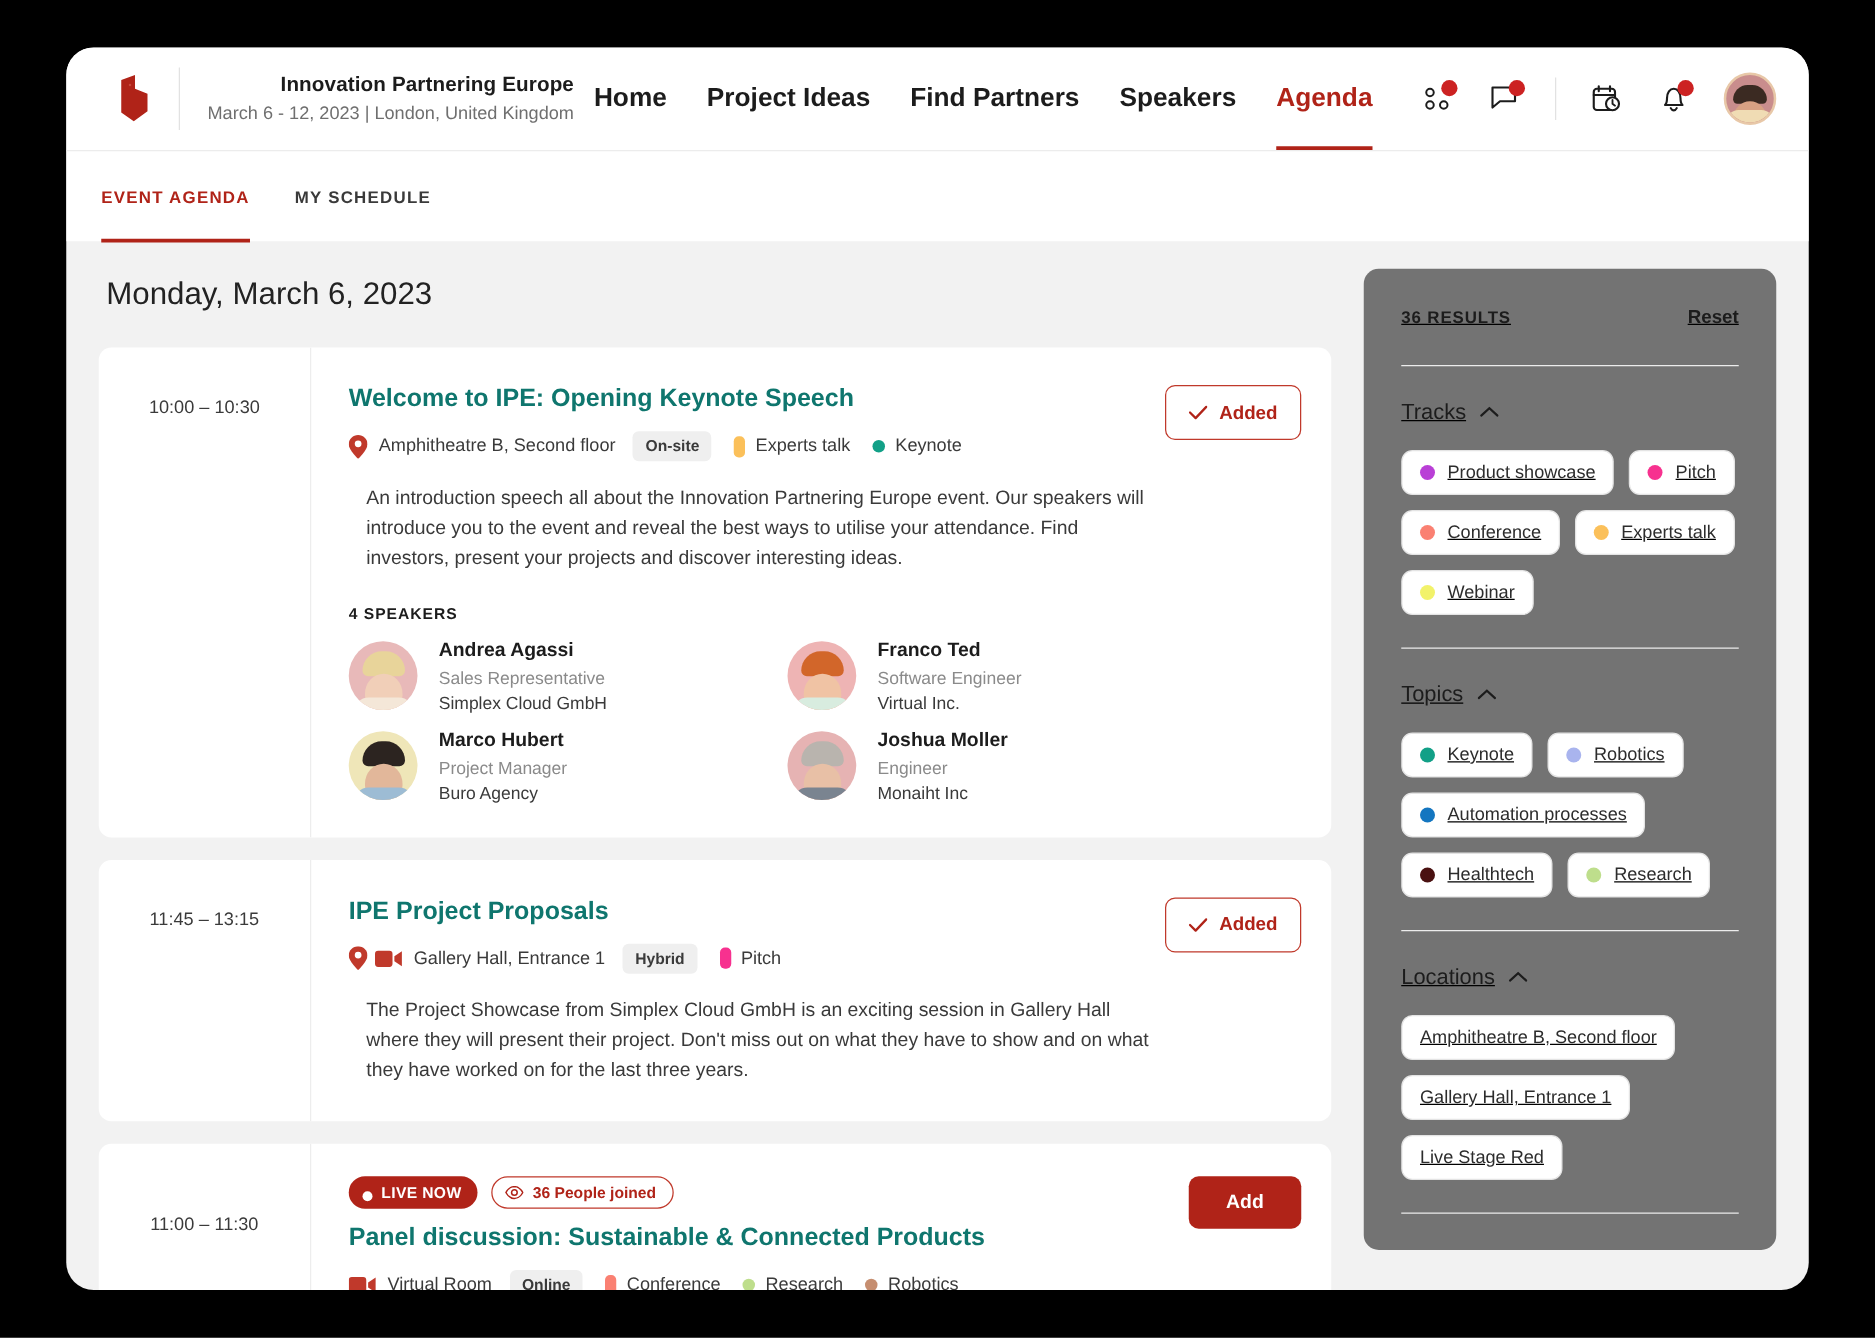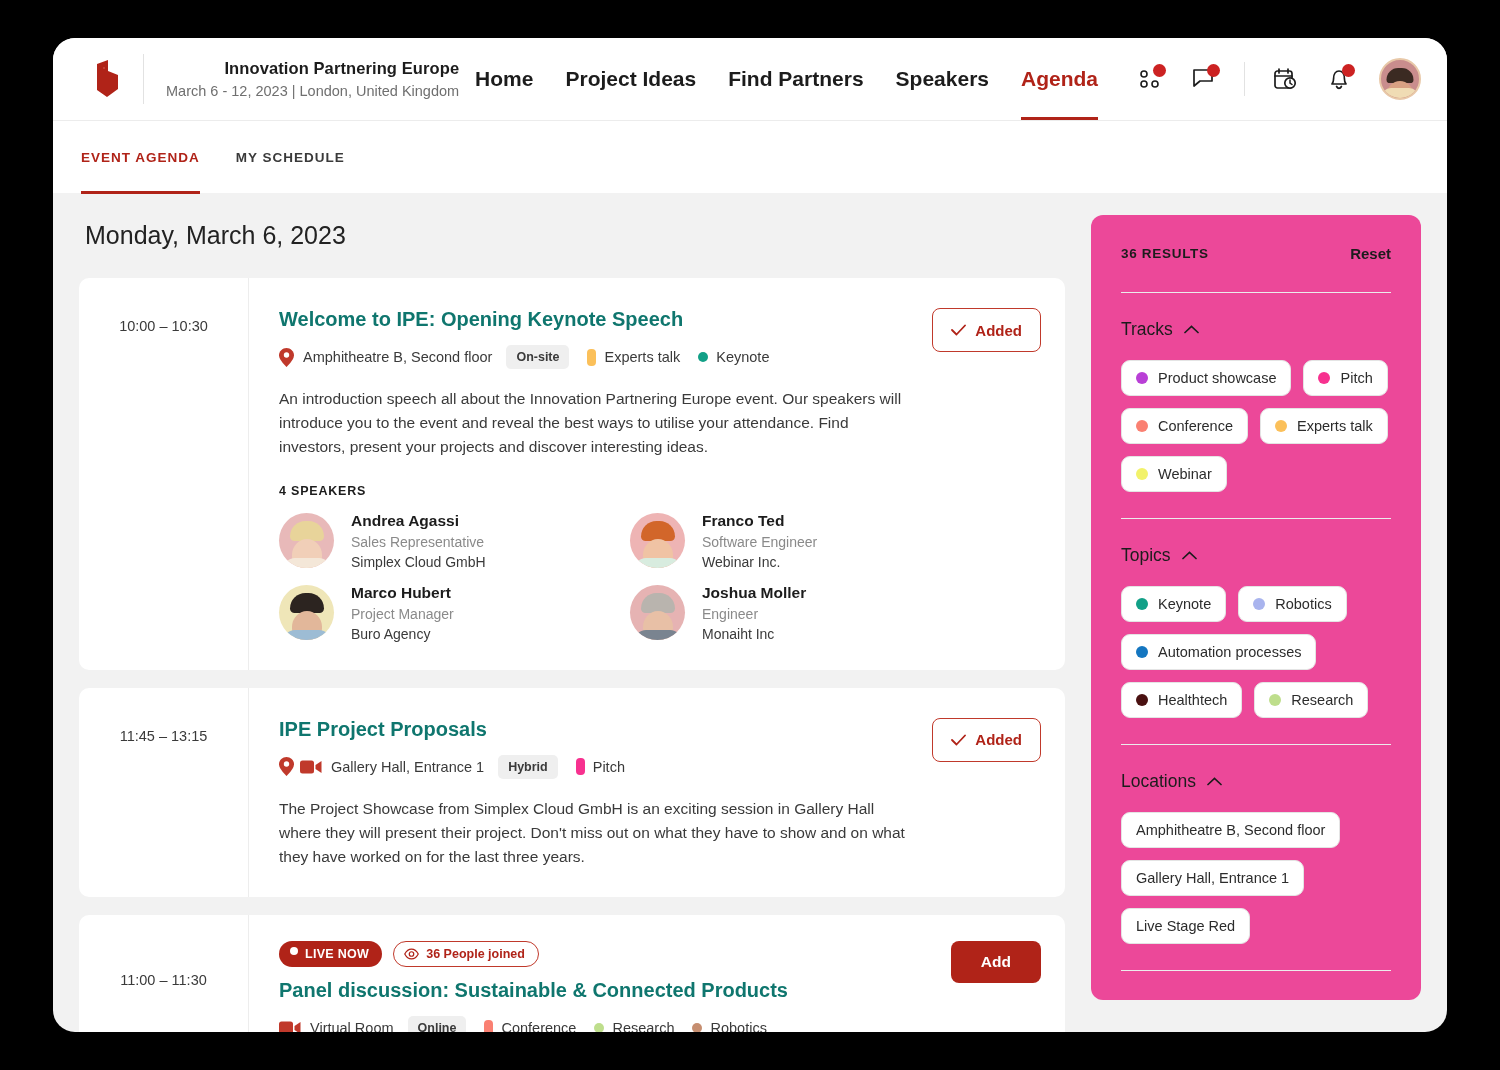--- a/index.html
+++ b/index.html
@@ -124,21 +124,21 @@
   .loc-text { margin-right: 14px; }
   .mode-tag {
     background: #efefef; border-radius: 5px;
     font-size: 12.5px; font-weight: bold; color: #3a3a3a;
     padding: 5px 10px; margin-right: 18px;
   }
   .tag-item { display: inline-flex; align-items: center; gap: 8px; margin-right: 18px; font-size: 14.5px; color: #3a3a3a; }
   .marker-bar { width: 9px; height: 17px; border-radius: 4px; display: inline-block; }
   .marker-dot { width: 10px; height: 10px; border-radius: 50%; display: inline-block; }
 
-  .session-desc { font-size: 15.5px; color: #3a3a3a; line-height: 1.56; margin-top: 18px; max-width: 640px; }
+  .session-desc { font-size: 15.5px; color: #3a3a3a; line-height: 1.56; margin-top: 18px; max-width: 640px; margin-left: 14px; }
 
   .speakers-label { font-size: 12.5px; font-weight: bold; letter-spacing: .8px; color: #1c1c1c; margin-top: 24px; }
   .speakers-grid { display: grid; grid-template-columns: 1fr 1fr; gap: 14px 60px; margin-top: 14px; max-width: 660px; }
   .speaker { display: flex; gap: 17px; align-items: center; }
   .sp-avatar { width: 55px; height: 55px; border-radius: 50%; flex-shrink: 0; position: relative; overflow: hidden; }
   .sp-avatar .f { position: absolute; left: 50%; top: 48%; transform: translateX(-50%);
       width: 30px; height: 32px; border-radius: 50% 50% 46% 46%; }
   .sp-avatar .h { position: absolute; left: 50%; top: 14%; transform: translateX(-50%);
       width: 34px; height: 20px; border-radius: 17px 17px 5px 5px; }
   .sp-avatar .b { position: absolute; left: 50%; bottom: -6px; transform: translateX(-50%);
@@ -160,38 +160,39 @@
     background: #b02318; color: #fff; border: none;
     border-radius: 8px; font-size: 15.5px; font-weight: bold;
     padding: 0 30px; height: 42px; cursor: pointer;
     font-family: "Liberation Sans", sans-serif;
   }
 
   .live-row { display: flex; align-items: center; gap: 11px; }
   .live-badge {
     background: #b02318; color: #fff; border-radius: 14px;
     font-size: 12.5px; font-weight: bold; letter-spacing: .3px;
-    padding: 6px 13px 6px 11px; display: inline-flex; align-items: flex-start; gap: 7px;
+    padding: 6px 13px 6px 11px; display: inline-flex; align-items: flex-end; gap: 7px;
   }
   .live-badge .d { width: 8px; height: 8px; border-radius: 50%; background: #fff; }
   .joined-badge {
     border: 1.3px solid #c0392b; color: #b02318; border-radius: 14px;
     font-size: 12.5px; font-weight: bold;
     padding: 5px 13px 5px 10px; display: inline-flex; align-items: center; gap: 7px;
   }
 
   
   #filter-panel {
     width: 330px; flex-shrink: 0;
-    background: #ec4899; border-radius: 12px;
+    background: #737373; border-radius: 12px;
     margin-top: 22px; margin-bottom: 28px;
     padding: 30px 30px 0 30px;
     align-self: flex-start;
     height: 785px;
     overflow: hidden;
+    text-decoration: underline;
   }
   #filter-head { display: flex; align-items: center; justify-content: space-between; }
   #results-count { font-size: 13.5px; font-weight: bold; letter-spacing: .7px; color: #1c1c1c; }
   #reset-btn { font-size: 15px; font-weight: bold; color: #1c1c1c; cursor: pointer; background: none; border: none;
                font-family: "Liberation Sans", sans-serif; }
   .fdivider { height: 1px; background: #ececec; margin: 30px 0 0 0; }
   .fgroup { padding-top: 26px; }
   .fgroup-head { display: flex; align-items: center; gap: 11px; cursor: pointer; margin-bottom: 20px; }
   .fgroup-title { font-size: 17.5px; color: #1c1c1c; }
   .chev { display: inline-block; }
@@ -319,21 +320,21 @@
               </div>
               <div class="speaker">
                 <span class="sp-avatar" style="background:#eeb4b4">
                   <span class="h" style="background:#d2662a"></span>
                     <span class="f" style="background:#f0c3a4"></span>
                     <span class="b" style="background:#d8ecdf"></span>
                 </span>
                 <span class="sp-info">
                   <span class="sp-name">Franco Ted</span>
                   <div class="sp-role">Software Engineer</div>
-                  <div class="sp-org">Webinar Inc.</div>
+                  <div class="sp-org">Virtual Inc.</div>
                 </span>
               </div>
               <div class="speaker">
                 <span class="sp-avatar" style="background:#efe6b8">
                   <span class="h" style="background:#2c2420"></span>
                     <span class="f" style="background:#e2b79a"></span>
                     <span class="b" style="background:#9dbcd4"></span>
                 </span>
                 <span class="sp-info">
                   <span class="sp-name">Marco Hubert</span>

